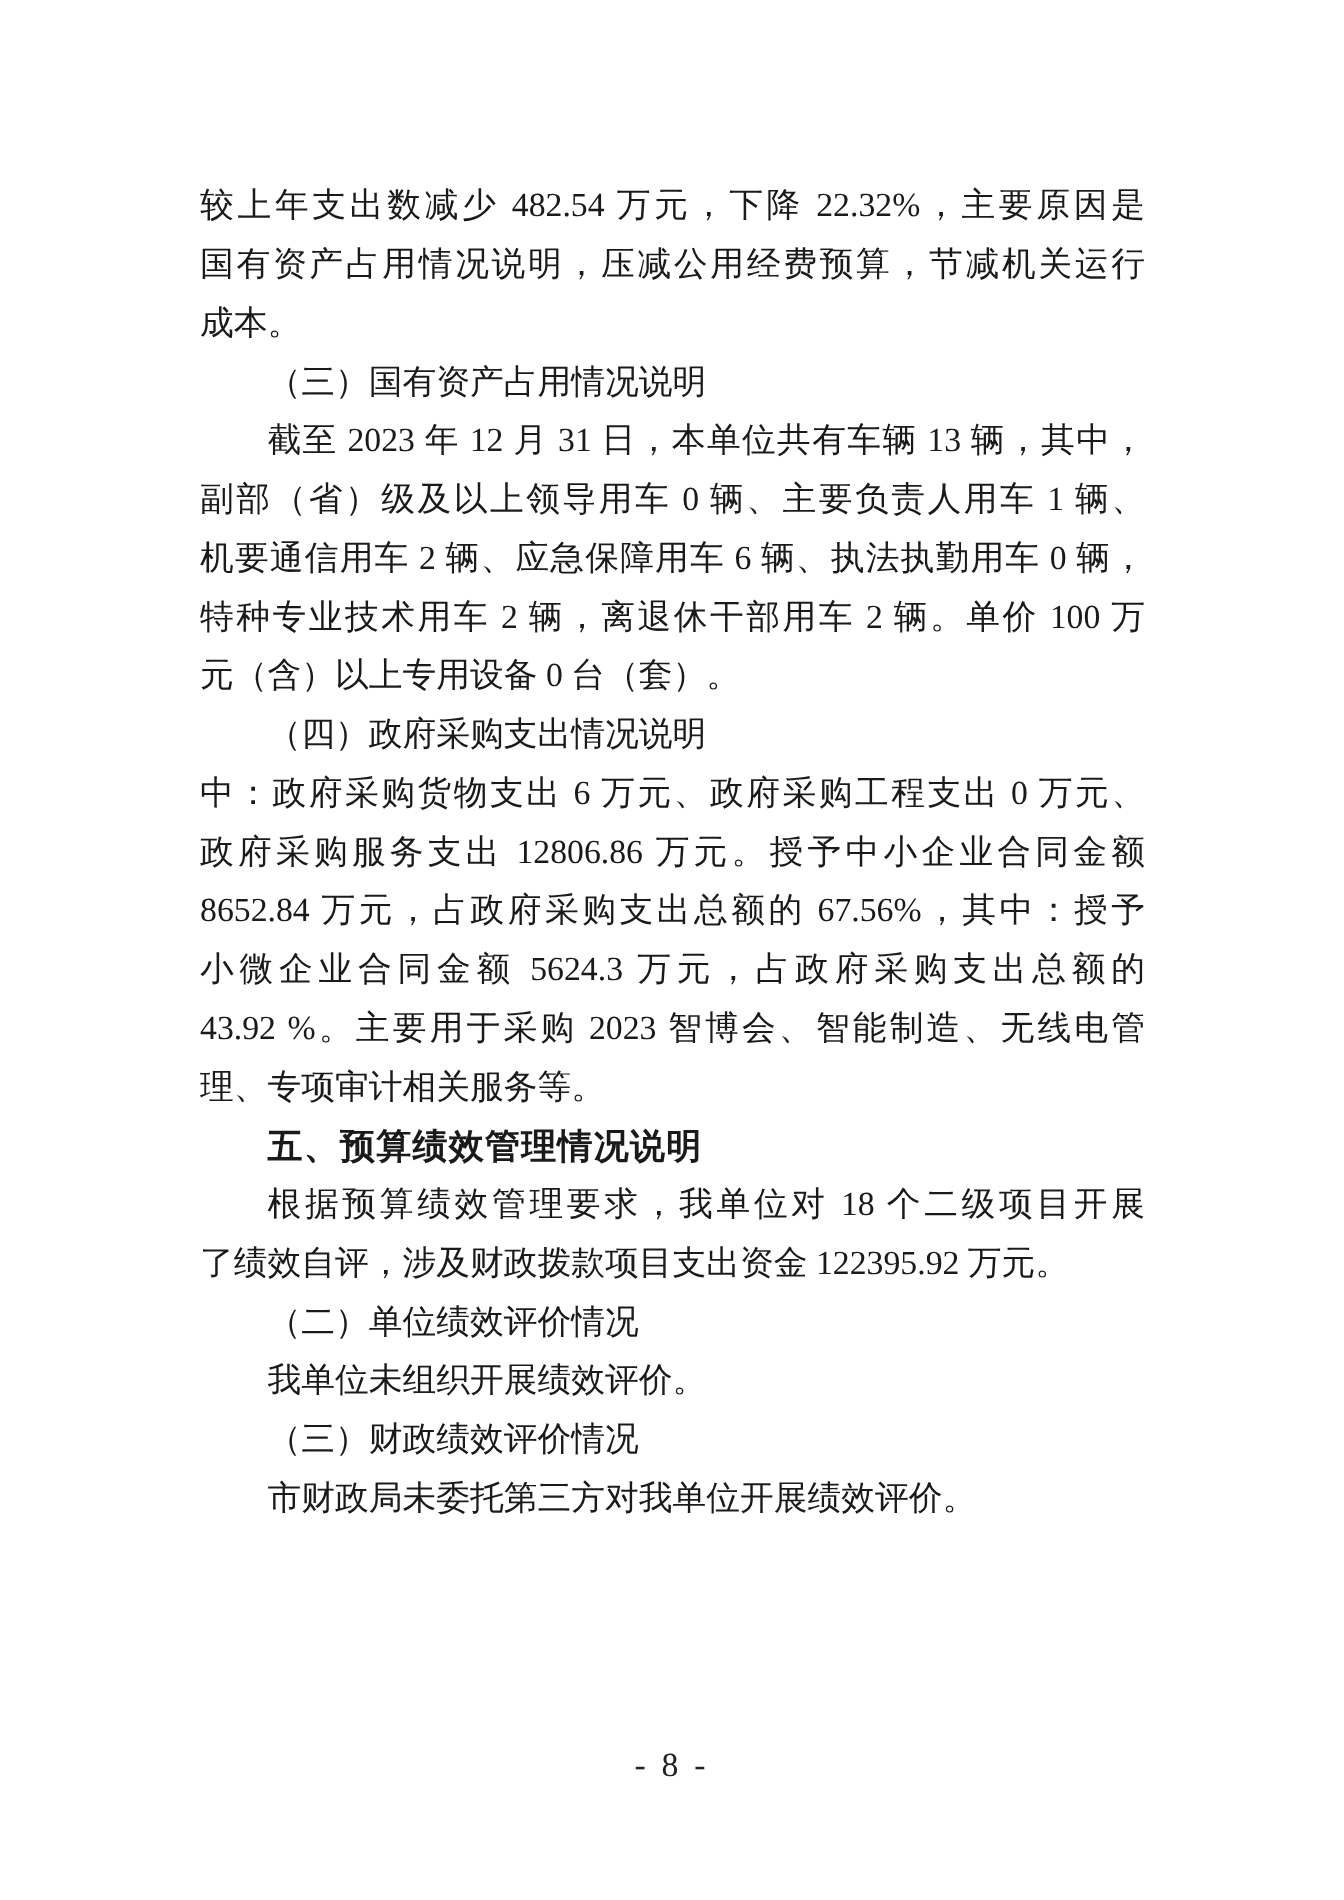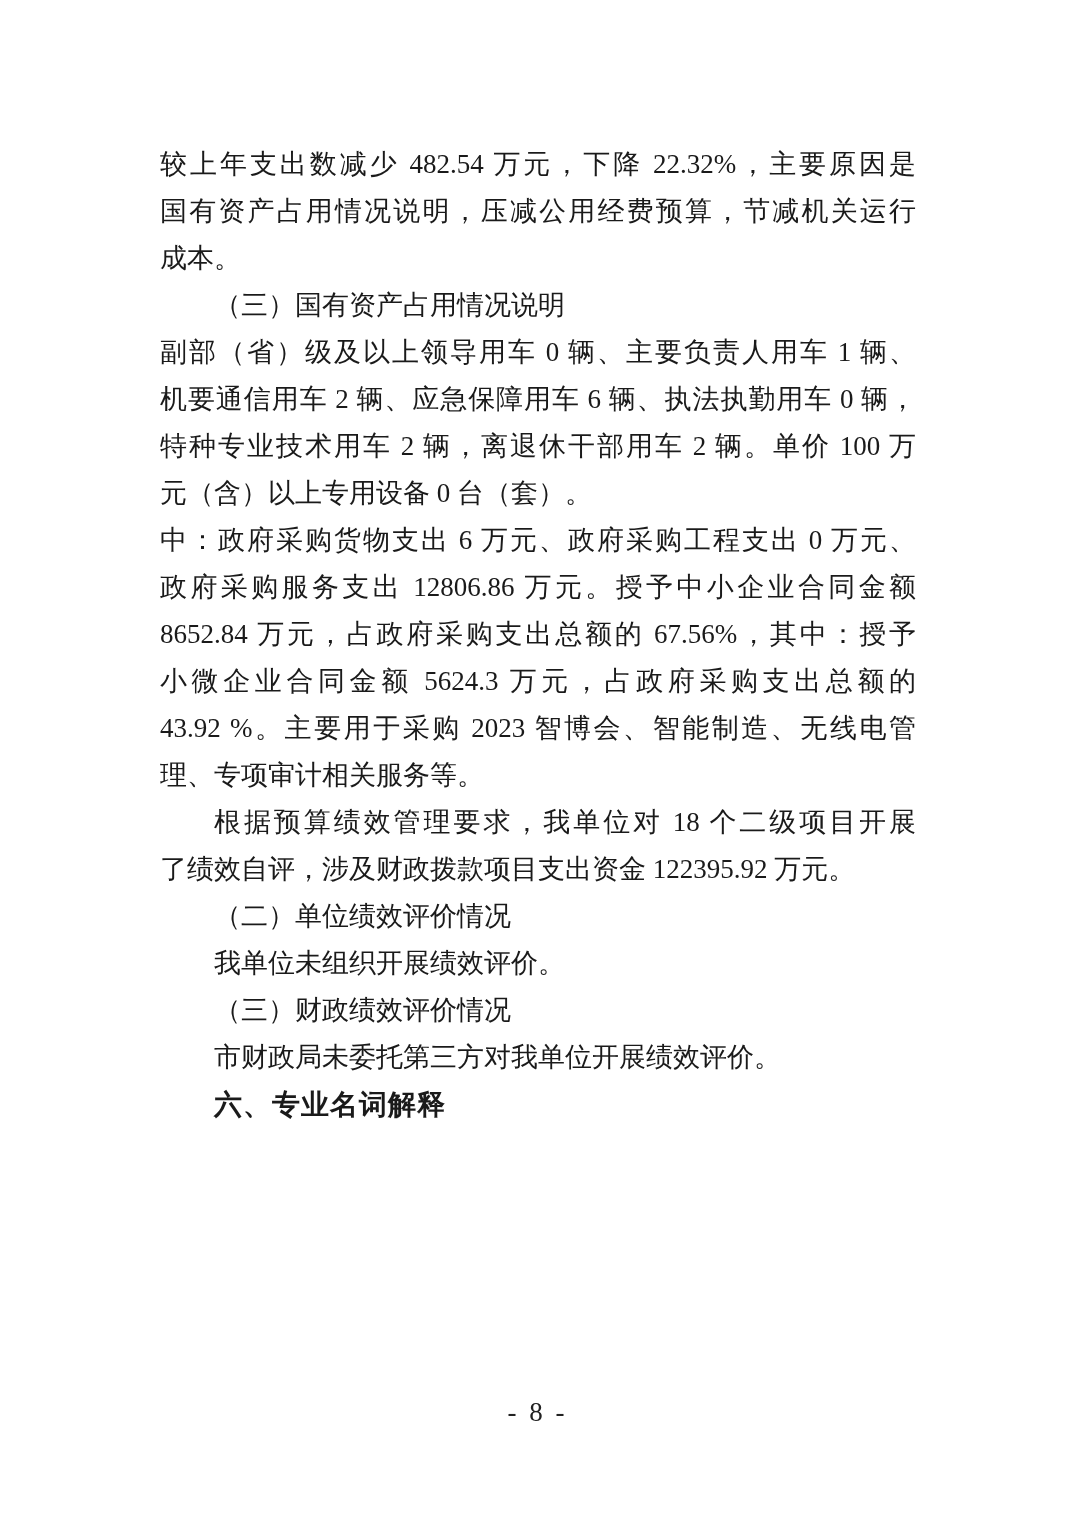--- a/index.html
+++ b/index.html
@@ -66,36 +66,43 @@
       <div class="tl">较上年支出数减少 482.54 万元，下降 22.32%，主要原因是</div>
       <div class="tl">国有资产占用情况说明，压减公用经费预算，节减机关运行</div>
       <div class="tl end">成本。</div>
     </div>
 
     <div class="block">
       <div class="tl end ind">（三）国有资产占用情况说明</div>
     </div>
 
     <div class="block">
+      <div class="tl ind">截至 2023 年 12 月 31 日，本单位共有车辆 13 辆，其中，</div>
       <div class="tl">副部（省）级及以上领导用车 0 辆、主要负责人用车 1 辆、</div>
       <div class="tl">机要通信用车 2 辆、应急保障用车 6 辆、执法执勤用车 0 辆，</div>
       <div class="tl">特种专业技术用车 2 辆，离退休干部用车 2 辆。单价 100 万</div>
       <div class="tl end">元（含）以上专用设备 0 台（套）。</div>
     </div>
 
+    <div class="block">
+      <div class="tl end ind">（四）政府采购支出情况说明</div>
+    </div>
 
     <div class="block">
       <div class="tl">中：政府采购货物支出 6 万元、政府采购工程支出 0 万元、</div>
       <div class="tl">政府采购服务支出 12806.86 万元。授予中小企业合同金额</div>
       <div class="tl">8652.84 万元，占政府采购支出总额的 67.56%，其中：授予</div>
       <div class="tl">小微企业合同金额 5624.3 万元，占政府采购支出总额的</div>
       <div class="tl">43.92 %。主要用于采购 2023 智博会、智能制造、无线电管</div>
       <div class="tl end">理、专项审计相关服务等。</div>
     </div>
 
+    <div class="block">
+      <div class="tl end ind hsec">五、预算绩效管理情况说明</div>
+    </div>
 
 
     <div class="block">
       <div class="tl ind">根据预算绩效管理要求，我单位对 18 个二级项目开展</div>
       <div class="tl end">了绩效自评，涉及财政拨款项目支出资金 122395.92 万元。</div>
     </div>
 
     <div class="block">
       <div class="tl end ind">（二）单位绩效评价情况</div>
     </div>
@@ -105,20 +112,17 @@
     </div>
 
     <div class="block">
       <div class="tl end ind">（三）财政绩效评价情况</div>
     </div>
 
     <div class="block">
       <div class="tl end ind">市财政局未委托第三方对我单位开展绩效评价。</div>
     </div>
 
-    <div class="block">
-      <div class="tl end ind hsec">六、专业名词解释</div>
-    </div>
 
   </div>
 
   <div class="footer">- 8 -</div>
 </div>
 
 </body></html>

